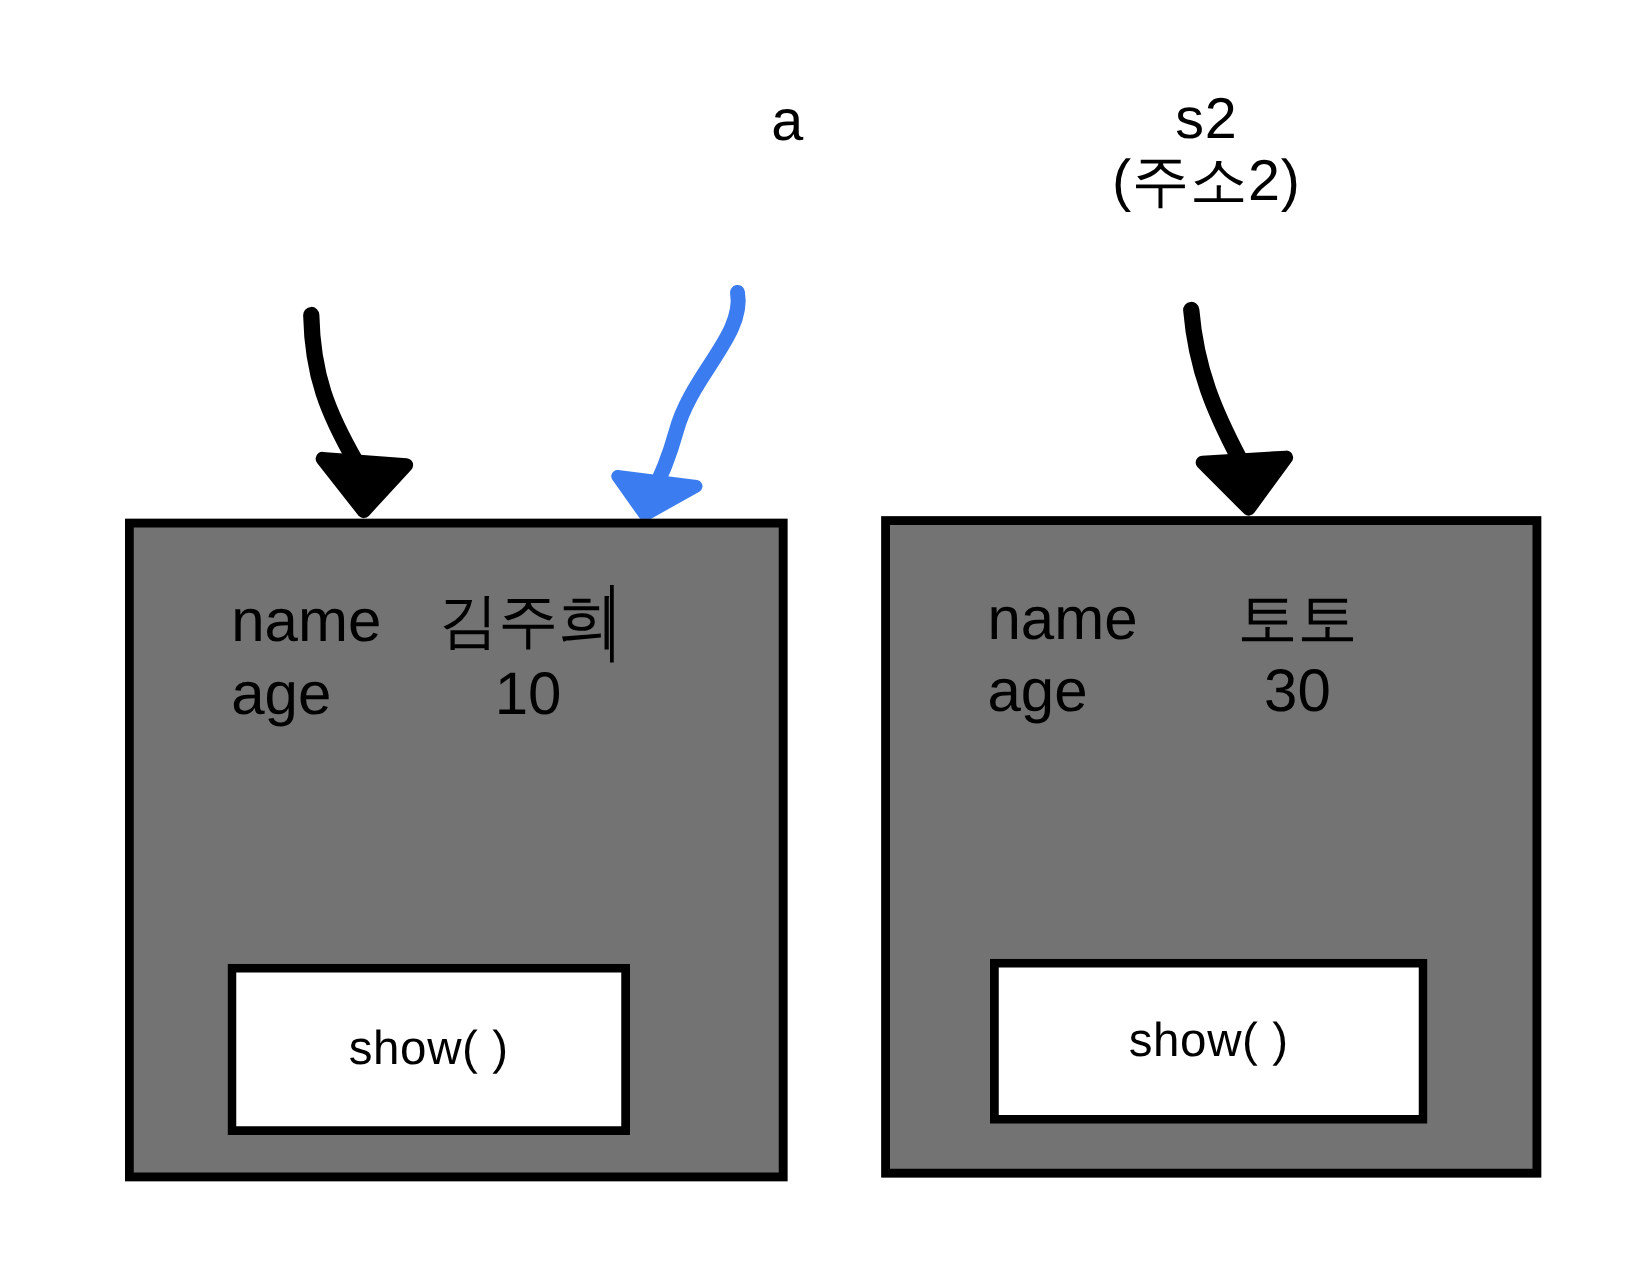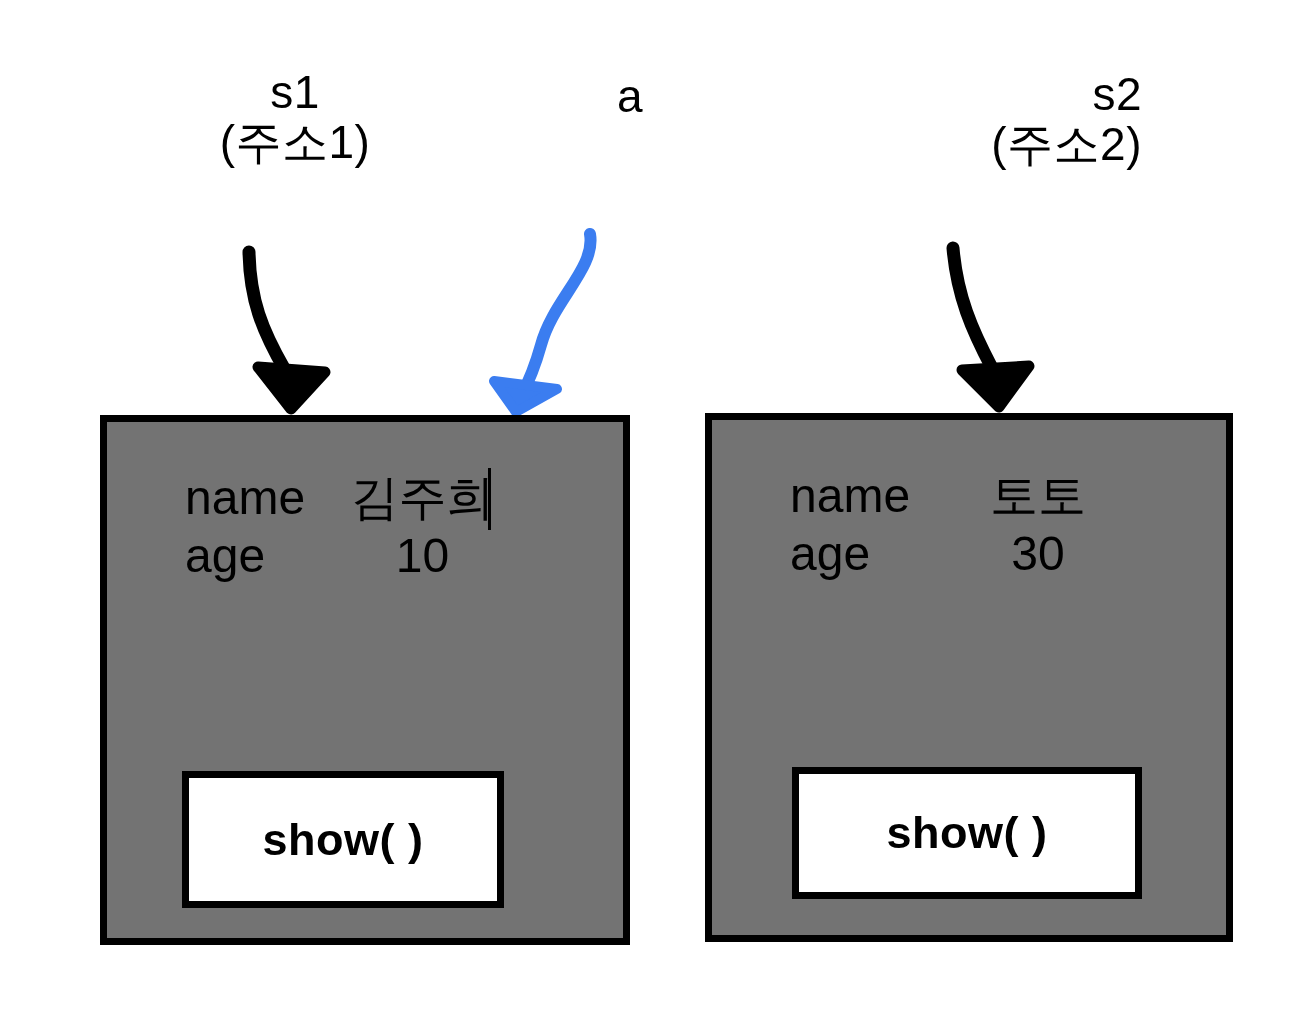--- a/index.html
+++ b/index.html
@@ -33,21 +33,21 @@
     letter-spacing: 0.5px;
   }
   .var-label .var-addr {
     display: block;
     font-size: 46px;
     letter-spacing: 0.5px;
   }
 
   #label-s1 { left: 155px; top: 68px; width: 280px; }
   #label-a  { left: 510px; top: 72px; width: 240px; }
-  #label-s2 { left: 862px; top: 70px; width: 280px; text-align: right; }
+  #label-s2 { left: 825px; top: 70px; width: 280px; }
 
   
   #arrow-layer {
     position: absolute;
     left: 0;
     top: 0;
     width: 1316px;
     height: 1013px;
     pointer-events: none;
   }
@@ -107,35 +107,30 @@
     box-sizing: border-box;
     border: 7px solid #000000;
     background: #ffffff;
     display: flex;
     align-items: center;
     justify-content: center;
   }
   #method-s1 { left: 75px; top: 349px; width: 322px; height: 137px; }
   #method-s2 { left: 80px; top: 347px; width: 350px; height: 132px; }
   .method-label {
-    font-size: 45px;
+    font-size: 38px;
     letter-spacing: 0.5px;
     white-space: nowrap;
-    font-weight: bold;
   }
 </style>
 </head>
 <body>
 
 <div id="canvas">
 
-  <div class="var-label" id="label-s1">
-    <span class="var-name">s1</span>
-    <span class="var-addr">(주소1)</span>
-  </div>
 
   <div class="var-label" id="label-a">
     <span class="var-name">a</span>
   </div>
 
   <div class="var-label" id="label-s2">
     <span class="var-name">s2</span>
     <span class="var-addr">(주소2)</span>
   </div>
 

